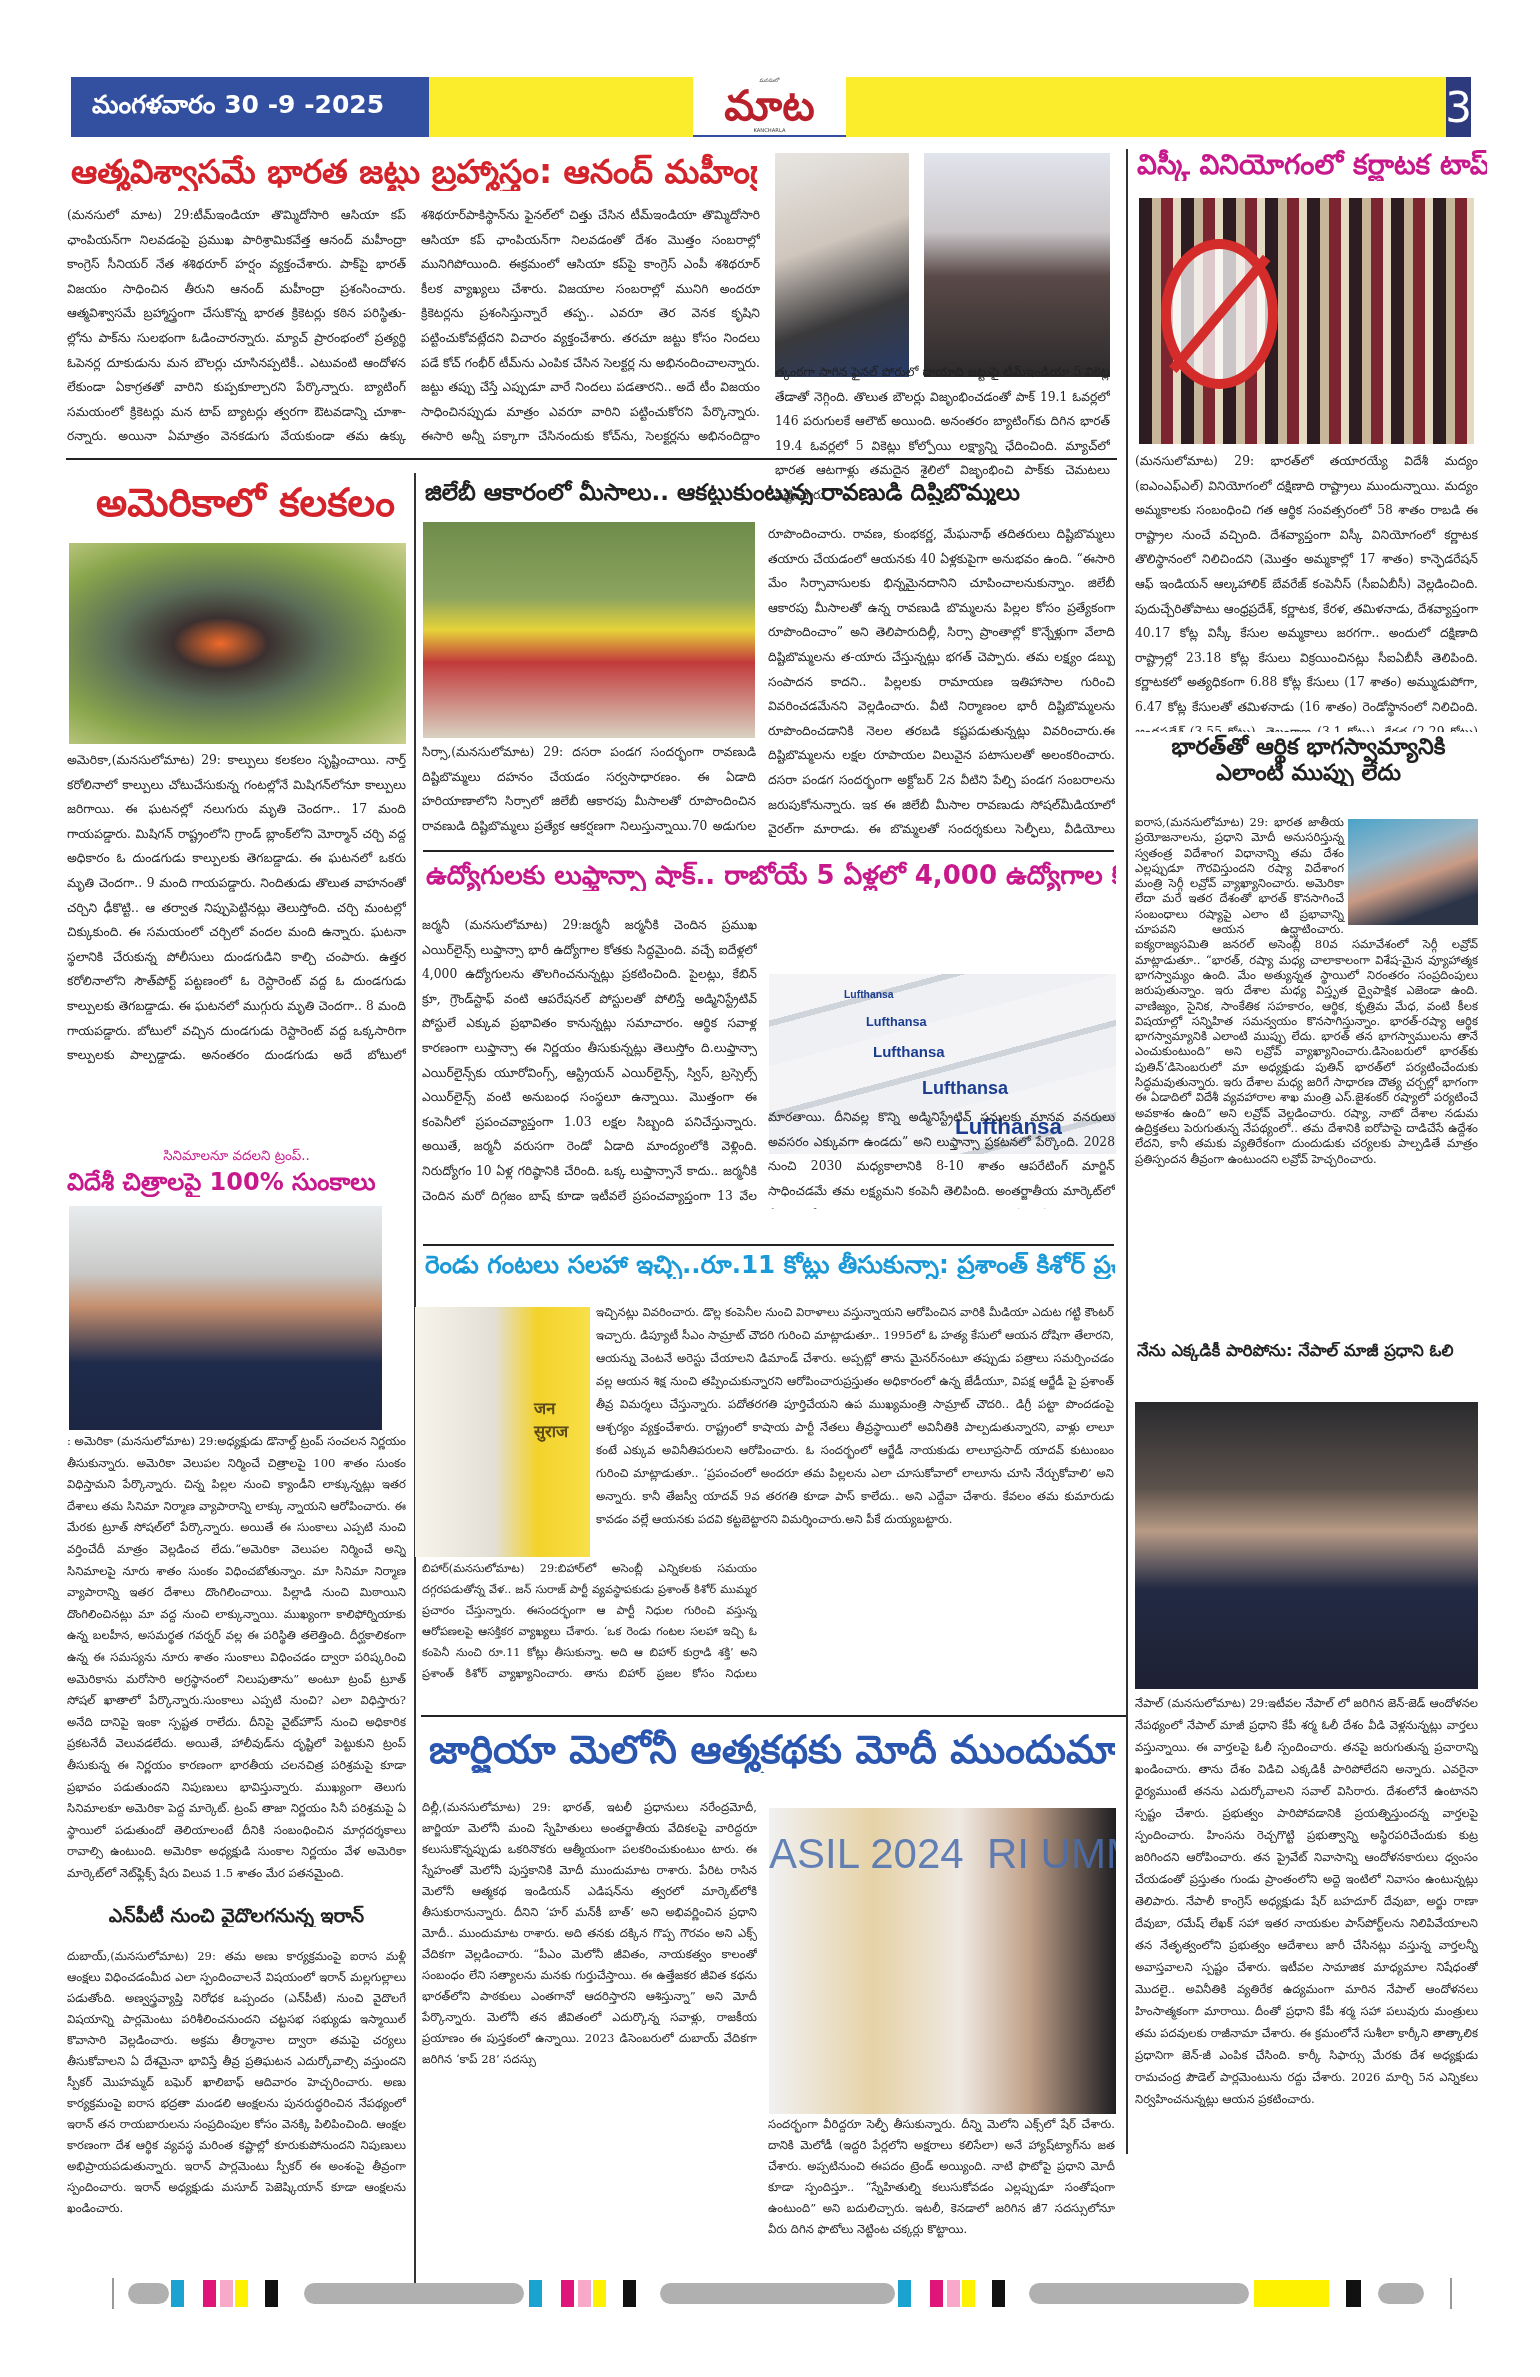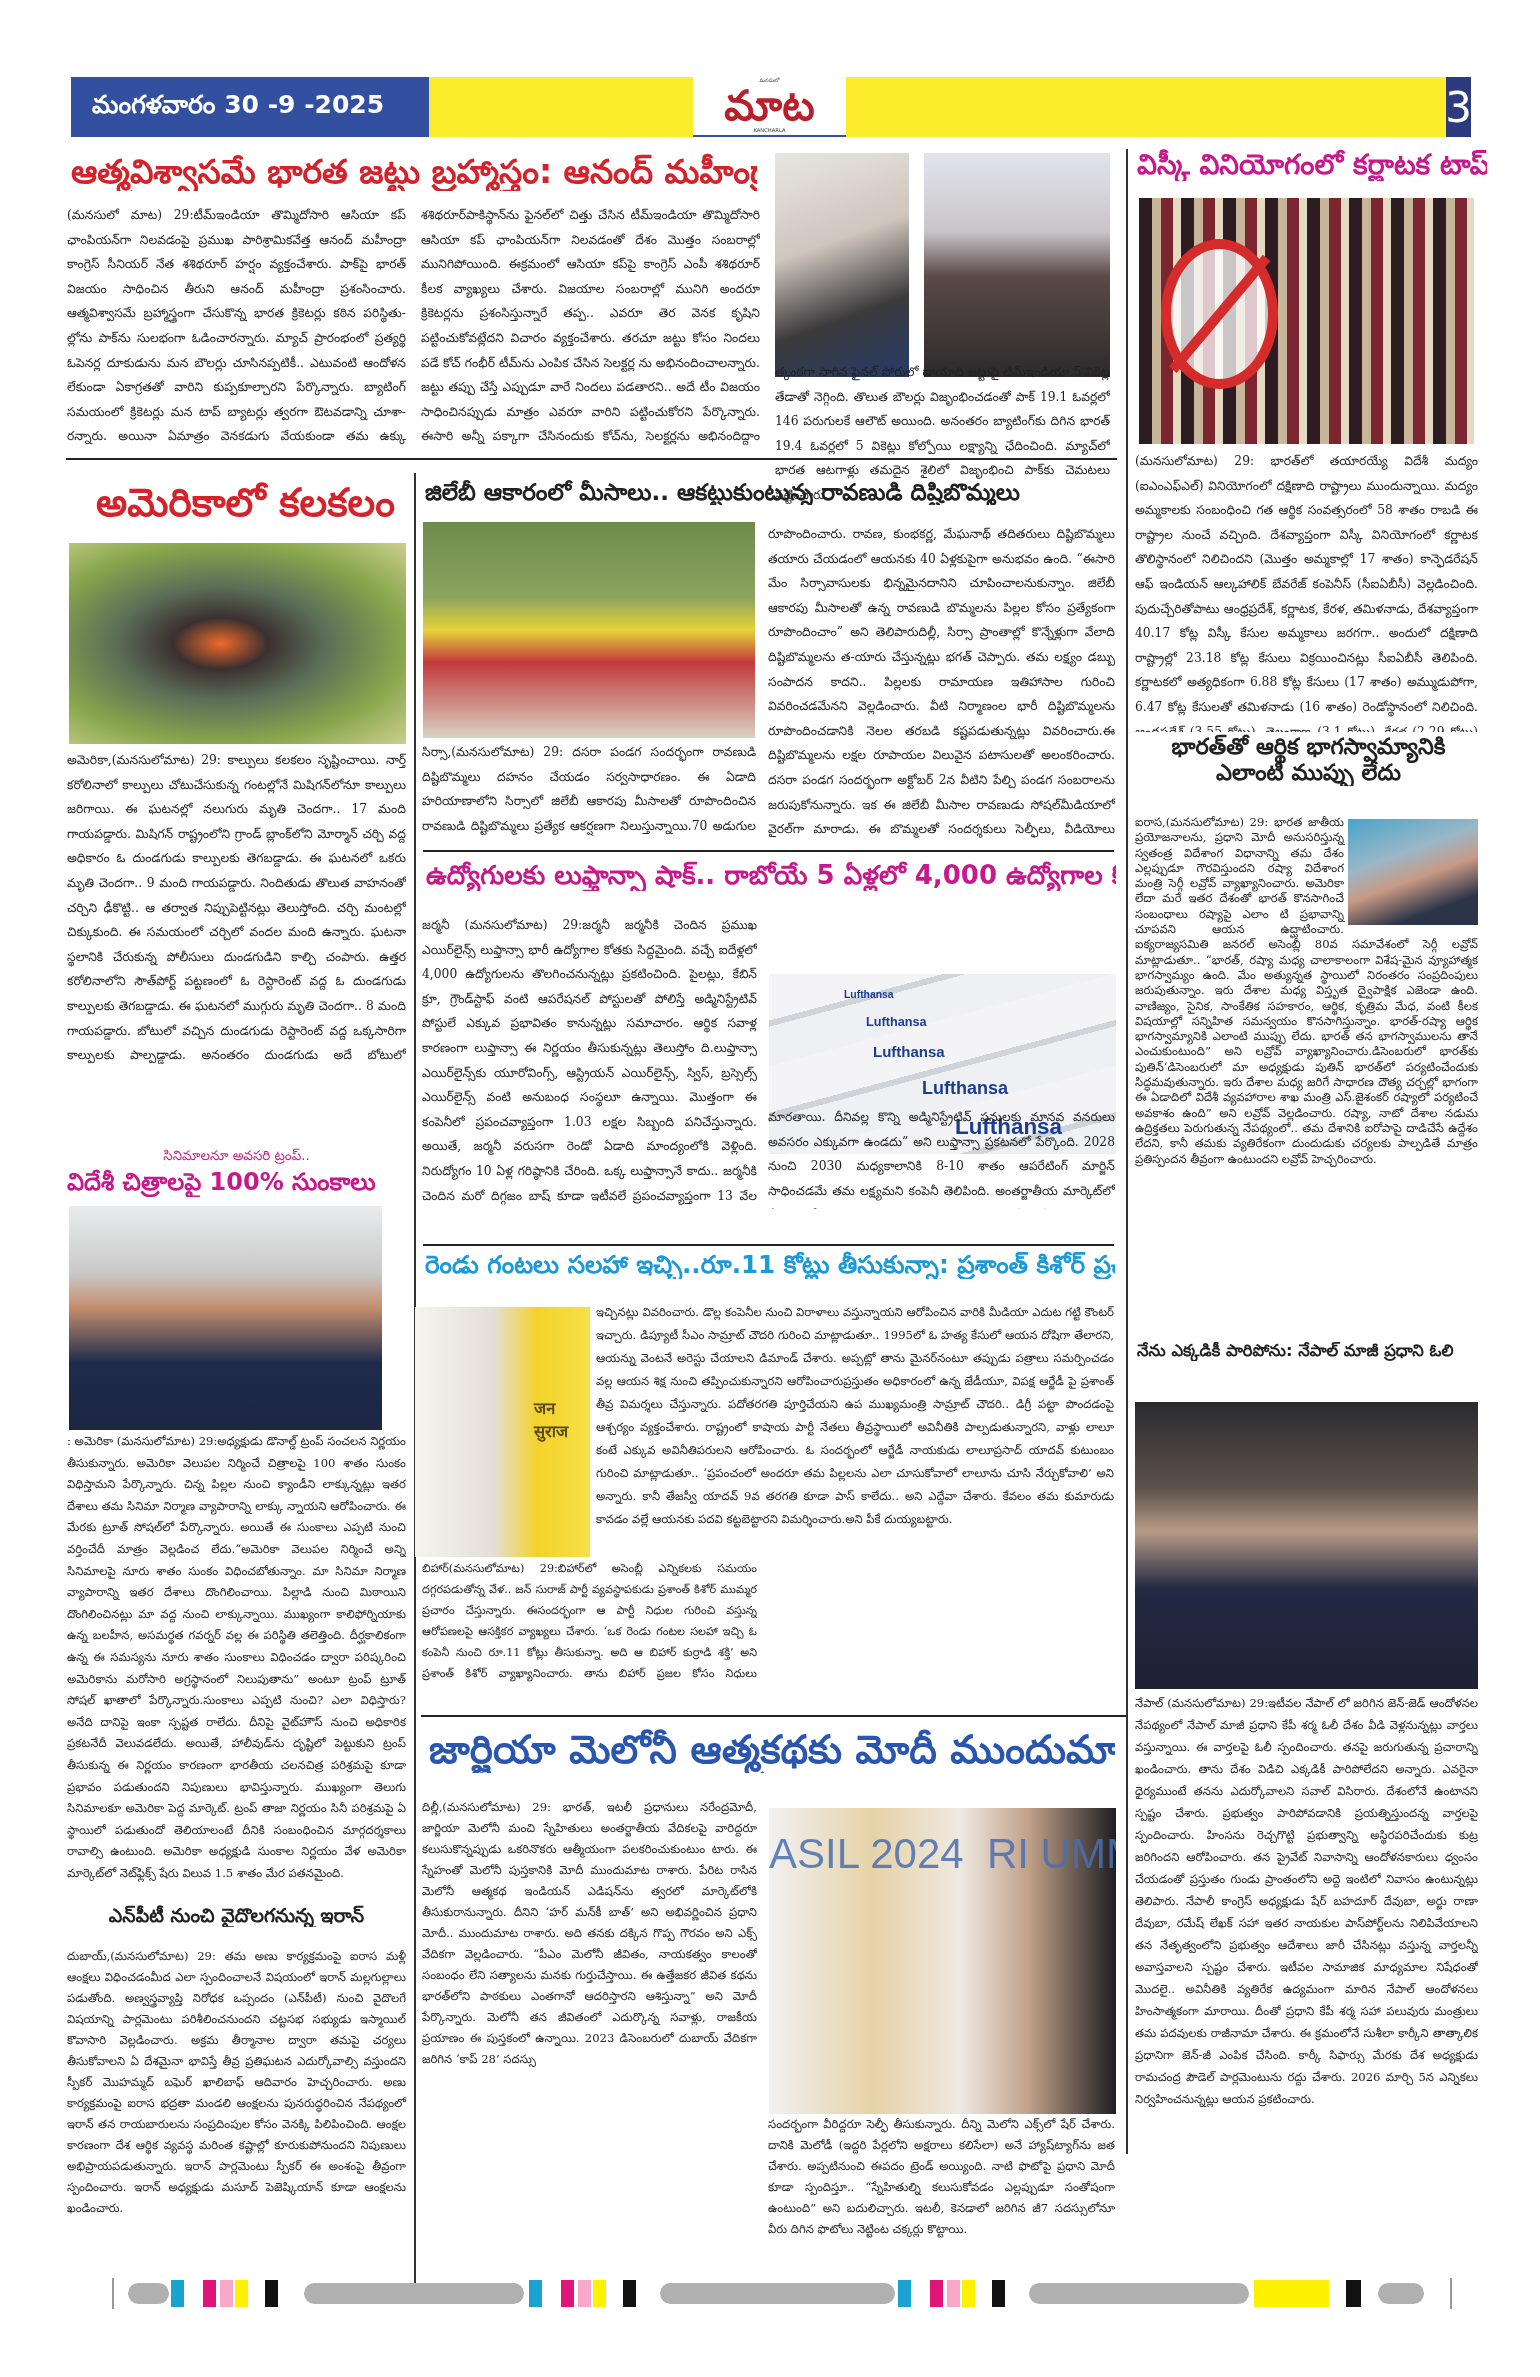--- a/index.html
+++ b/index.html
@@ -101,21 +101,21 @@
 </div>
 <div class="abs body" style="left:768px;top:1105px;width:347px;height:104px;">మారతాయి. దీనివల్ల కొన్ని అడ్మినిస్ట్రేటివ్ పనులకు మానవ వనరులు అవసరం ఎక్కువగా ఉండదు” అని లుఫ్తాన్సా ప్రకటనలో పేర్కొంది. 2028 నుంచి 2030 మధ్యకాలానికి 8-10 శాతం ఆపరేటింగ్ మార్జిన్ సాధించడమే తమ లక్ష్యమని కంపెనీ తెలిపింది. అంతర్జాతీయ మార్కెట్‌లో తీవ్ర పోటీ, ప్రతికూల ఆర్థిక పరిస్థితులు ఎదుర్కొనేందుకే ఈ నిర్ణయం తీసుకున్నట్లు లుఫ్తాన్సా స్పష్టం చేసింది.</div>
 
 <div class="abs headline black" style="left:1137px;top:734px;width:343px;font-size:22.4px;text-align:center;white-space:normal;">భారత్‌తో ఆర్థిక భాగస్వామ్యానికి ఎలాంటి ముప్పు లేదు</div>
 <div class="abs photo ph-lavrov" style="left:1348px;top:819px;width:130px;height:106px;"></div>
 <div class="abs body" style="left:1135px;top:815px;width:343px;height:522px;font-size:11.6px;line-height:15.3px;">
   <div style="float:right;width:134px;height:112px;"></div>
   <span>ఐరాస,(మనసులోమాట) 29: భారత జాతీయ ప్రయోజనాలను, ప్రధాని మోదీ అనుసరిస్తున్న స్వతంత్ర విదేశాంగ విధానాన్ని తమ దేశం ఎల్లప్పుడూ గౌరవిస్తుందని రష్యా విదేశాంగ మంత్రి సెర్గీ లవ్రోవ్ వ్యాఖ్యానించారు. అమెరికా లేదా మరే ఇతర దేశంతో భారత్ కొనసాగించే సంబంధాలు రష్యాపై ఎలాం టి ప్రభావాన్ని చూపవని ఆయన ఉద్ఘాటించారు. ఐక్యరాజ్యసమితి జనరల్ అసెంబ్లీ 80వ సమావేశంలో సెర్గీ లవ్రోవ్ మాట్లాడుతూ.. “భారత్, రష్యా మధ్య చాలాకాలంగా విశేష-మైన వ్యూహాత్మక భాగస్వామ్యం ఉంది. మేం అత్యున్నత స్థాయిలో నిరంతరం సంప్రదింపులు జరుపుతున్నాం. ఇరు దేశాల మధ్య విస్తృత ద్వైపాక్షిక ఎజెండా ఉంది. వాణిజ్యం, సైనిక, సాంకేతిక సహకారం, ఆర్థిక, కృత్రిమ మేధ, వంటి కీలక విషయాల్లో సన్నిహిత సమన్వయం కొనసాగిస్తున్నాం. భారత్-రష్యా ఆర్థిక భాగస్వామ్యానికి ఎలాంటి ముప్పు లేదు. భారత్ తన భాగస్వాములను తానే ఎంచుకుంటుంది” అని లవ్రోవ్ వ్యాఖ్యానించారు.డిసెంబరులో భారత్‌కు పుతిన్‘డిసెంబరులో మా అధ్యక్షుడు పుతిన్ భారత్‌లో పర్యటించేందుకు సిద్ధమవుతున్నారు. ఇరు దేశాల మధ్య జరిగే సాధారణ దౌత్య చర్చల్లో భాగంగా ఈ ఏడాదిలో విదేశీ వ్యవహారాల శాఖ మంత్రి ఎస్.జైశంకర్ రష్యాలో పర్యటించే అవకాశం ఉంది” అని లవ్రోవ్ వెల్లడించారు. రష్యా, నాటో దేశాల నడుమ ఉద్రిక్తతలు పెరుగుతున్న నేపథ్యంలో.. తమ దేశానికి ఐరోపాపై దాడిచేసే ఉద్దేశం లేదని, కానీ తమకు వ్యతిరేకంగా దుందుడుకు చర్యలకు పాల్పడితే మాత్రం ప్రతిస్పందన తీవ్రంగా ఉంటుందని లవ్రోవ్ హెచ్చరించారు.</span>
 </div>
 
-<div class="abs magenta" style="left:67px;top:1148px;width:339px;font-size:13.4px;text-align:center;">సినిమాలనూ అవసరి ట్రంప్..</div>
+<div class="abs magenta" style="left:67px;top:1148px;width:339px;font-size:13.4px;text-align:center;">సినిమాలనూ వదలని ట్రంప్..</div>
 <div class="abs headline magenta" style="left:67px;top:1169px;width:339px;font-size:24px;">విదేశీ చిత్రాలపై 100% సుంకాలు</div>
 <div class="abs photo ph-trump" style="left:69px;top:1206px;width:313px;height:224px;"></div>
 <div class="abs body" style="left:67px;top:1431px;width:339px;height:462px;font-size:11.6px;line-height:21.6px;">: అమెరికా (మనసులోమాట) 29:అధ్యక్షుడు డొనాల్డ్ ట్రంప్ సంచలన నిర్ణయం తీసుకున్నారు. అమెరికా వెలుపల నిర్మించే చిత్రాలపై 100 శాతం సుంకం విధిస్తామని పేర్కొన్నారు. చిన్న పిల్లల నుంచి క్యాండీని లాక్కున్నట్లు ఇతర దేశాలు తమ సినిమా నిర్మాణ వ్యాపారాన్ని లాక్కు న్నాయని ఆరోపించారు. ఈ మేరకు ట్రూత్ సోషల్‌లో పేర్కొన్నారు. అయితే ఈ సుంకాలు ఎప్పటి నుంచి వర్తించేదీ మాత్రం వెల్లడించ లేదు.“అమెరికా వెలుపల నిర్మించే అన్ని సినిమాలపై నూరు శాతం సుంకం విధించబోతున్నాం. మా సినిమా నిర్మాణ వ్యాపారాన్ని ఇతర దేశాలు దొంగిలించాయి. పిల్లాడి నుంచి మిఠాయిని దొంగిలించినట్లు మా వద్ద నుంచి లాక్కున్నాయి. ముఖ్యంగా కాలిఫోర్నియాకు ఉన్న బలహీన, అసమర్థత గవర్నర్ వల్ల ఈ పరిస్థితి తలెత్తింది. దీర్ఘకాలికంగా ఉన్న ఈ సమస్యను నూరు శాతం సుంకాలు విధించడం ద్వారా పరిష్కరించి అమెరికాను మరోసారి అగ్రస్థానంలో నిలుపుతాను” అంటూ ట్రంప్ ట్రూత్ సోషల్ ఖాతాలో పేర్కొన్నారు.సుంకాలు ఎప్పటి నుంచి? ఎలా విధిస్తారు? అనేది దానిపై ఇంకా స్పష్టత రాలేదు. దీనిపై వైట్‌హౌస్ నుంచి అధికారిక ప్రకటనేదీ వెలువడలేదు. అయితే, హాలీవుడ్‌ను దృష్టిలో పెట్టుకుని ట్రంప్ తీసుకున్న ఈ నిర్ణయం కారణంగా భారతీయ చలనచిత్ర పరిశ్రమపై కూడా ప్రభావం పడుతుందని నిపుణులు భావిస్తున్నారు. ముఖ్యంగా తెలుగు సినిమాలకూ అమెరికా పెద్ద మార్కెట్. ట్రంప్ తాజా నిర్ణయం సినీ పరిశ్రమపై ఏ స్థాయిలో పడుతుందో తెలియాలంటే దీనికి సంబంధించిన మార్గదర్శకాలు రావాల్సి ఉంటుంది. అమెరికా అధ్యక్షుడి సుంకాల నిర్ణయం వేళ అమెరికా మార్కెట్‌లో నెట్‌ఫ్లిక్స్ షేరు విలువ 1.5 శాతం మేర పతనమైంది.</div>
 
 <div class="abs rule-h" style="left:423px;top:1244px;width:691px;"></div>
 <div class="abs headline sky" style="left:425px;top:1251px;width:690px;font-size:24.6px;">రెండు గంటలు సలహా ఇచ్చి..రూ.11 కోట్లు తీసుకున్నా: ప్రశాంత్ కిశోర్ ప్రచారం</div>
 <div class="abs photo ph-pk" style="left:415px;top:1307px;width:175px;height:250px;">
   <span class="abs" style="left:119px;top:89px;font-size:16.4px;font-weight:bold;color:#5a4a1a;">जन सुराज</span>
 </div>
 <div class="abs body" style="left:422px;top:1558px;width:335px;height:127px;font-size:11.2px;line-height:21px;">బిహార్(మనసులోమాట) 29:బిహార్‌లో అసెంబ్లీ ఎన్నికలకు సమయం దగ్గరపడుతోన్న వేళ.. జన్ సురాజ్ పార్టీ వ్యవస్థాపకుడు ప్రశాంత్ కిశోర్ ముమ్మర ప్రచారం చేస్తున్నారు. ఈసందర్భంగా ఆ పార్టీ నిధుల గురించి వస్తున్న ఆరోపణలపై ఆసక్తికర వ్యాఖ్యలు చేశారు. ‘ఒక రెండు గంటల సలహా ఇచ్చి ఓ కంపెనీ నుంచి రూ.11 కోట్లు తీసుకున్నా. అది ఆ బిహార్ కుర్రాడి శక్తి’ అని ప్రశాంత్ కిశోర్ వ్యాఖ్యానించారు. తాను బిహార్‌ ప్రజల కోసం నిధులు సమీకరిస్తున్నానని, తనపై వస్తున్న విమర్శలకు ఫీజులతోనే సమాధానమిస్తానని అన్నారు. తన సంపాదనకు జీఎస్టీ, ఇన్‌కమ్‌ట్యాక్స్ చెల్లించి.. తన సొమ్మును పార్టీకి విరాళంగా</div>

